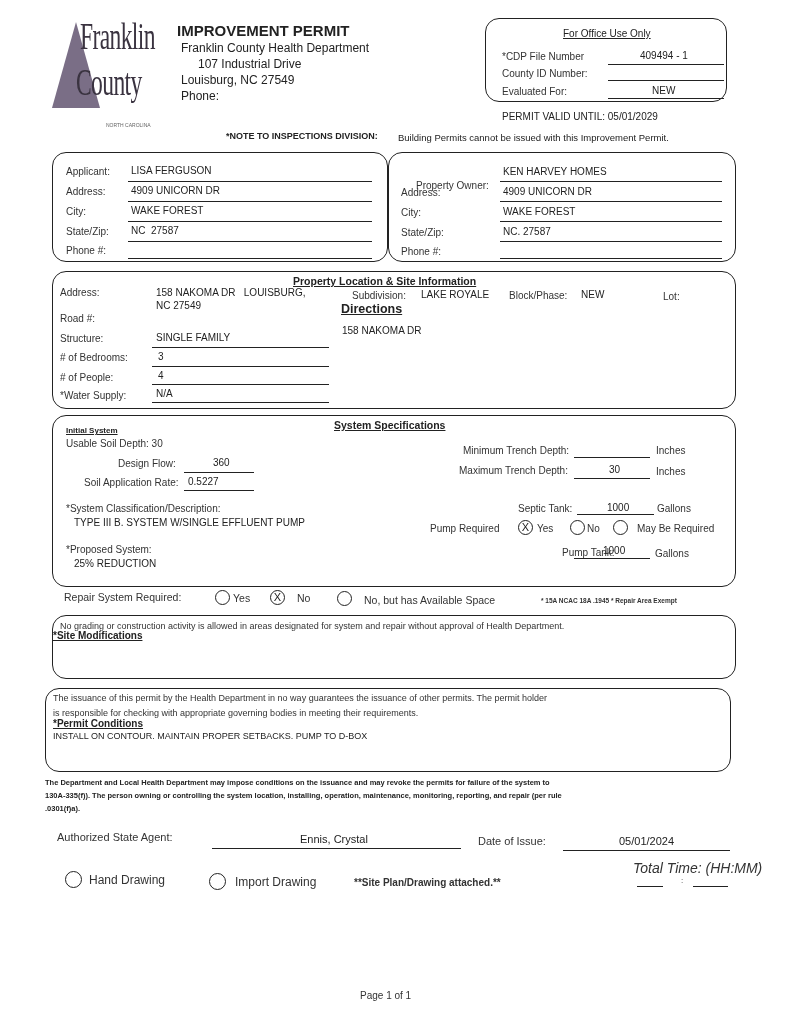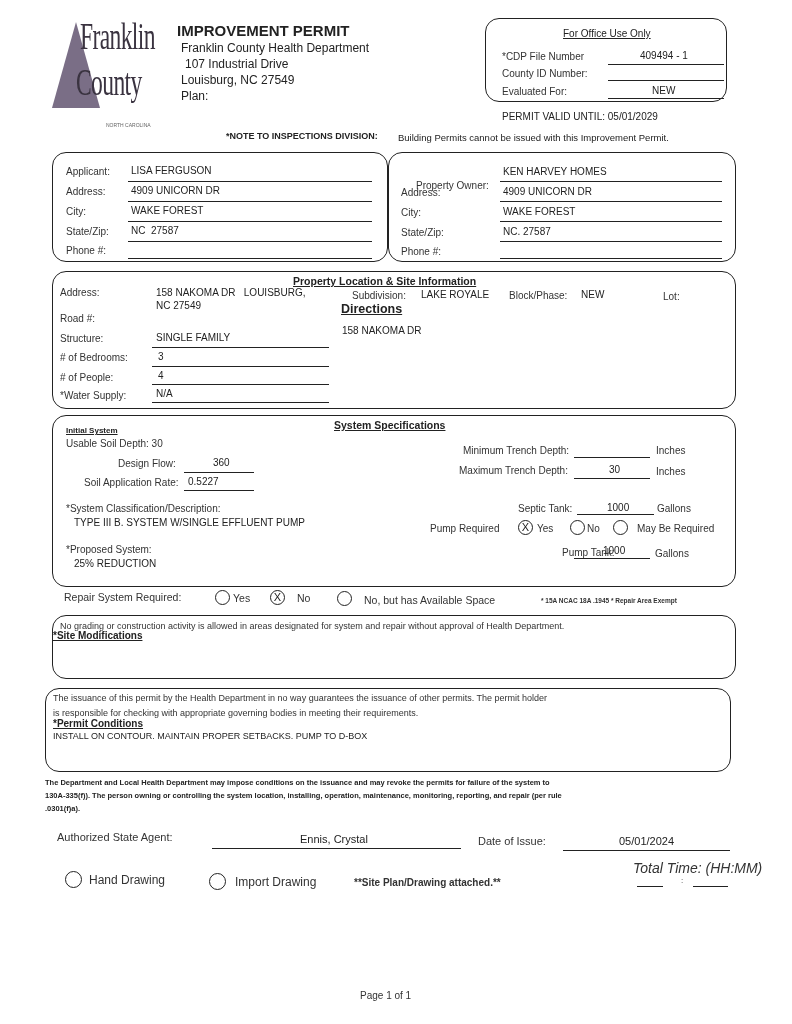--- a/index.html
+++ b/index.html
@@ -23,23 +23,23 @@
 
 <div>
   <div class="logo-tri"></div>
   <div class="logo-text" style="left:80px; top:14px;">Franklin</div>
   <div class="logo-text" style="left:76px; top:60px;">County</div>
   <div class="abs" style="left:106px; top:122px; font-size:5px; color:#666;">NORTH CAROLINA</div>
 </div>
 
 <div class="abs" style="left:177px; top:22px; font-size:15px; font-weight:bold; color:#222;">IMPROVEMENT PERMIT</div>
 <div class="abs" style="left:181px; top:41px; font-size:12px;">Franklin County Health Department</div>
-<div class="abs" style="left:185px; top:57px; font-size:12px;">107 Industrial Drive</div>
+<div class="abs" style="left:198px; top:57px; font-size:12px;">107 Industrial Drive</div>
 <div class="abs" style="left:181px; top:73px; font-size:12px;">Louisburg, NC 27549</div>
-<div class="abs" style="left:181px; top:89px; font-size:12px;">Plan:</div>
+<div class="abs" style="left:181px; top:89px; font-size:12px;">Phone:</div>
 
 <div class="box" style="left:485px; top:18px; width:240px; height:82px;"></div>
 <div class="abs" style="left:563px; top:28px; font-size:10px; text-decoration:underline;">For Office Use Only</div>
 <div class="lbl" style="left:502px; top:51px;">*CDP File Number</div>
 <div class="val" style="left:640px; top:50px;">409494 - 1</div>
 <div class="line" style="left:608px; top:64px; width:116px;"></div>
 <div class="lbl" style="left:502px; top:68px;">County ID Number:</div>
 <div class="val" style="left:640px; top:67px;"></div>
 <div class="line" style="left:608px; top:80px; width:116px;"></div>
 <div class="lbl" style="left:502px; top:86px;">Evaluated For:</div>

